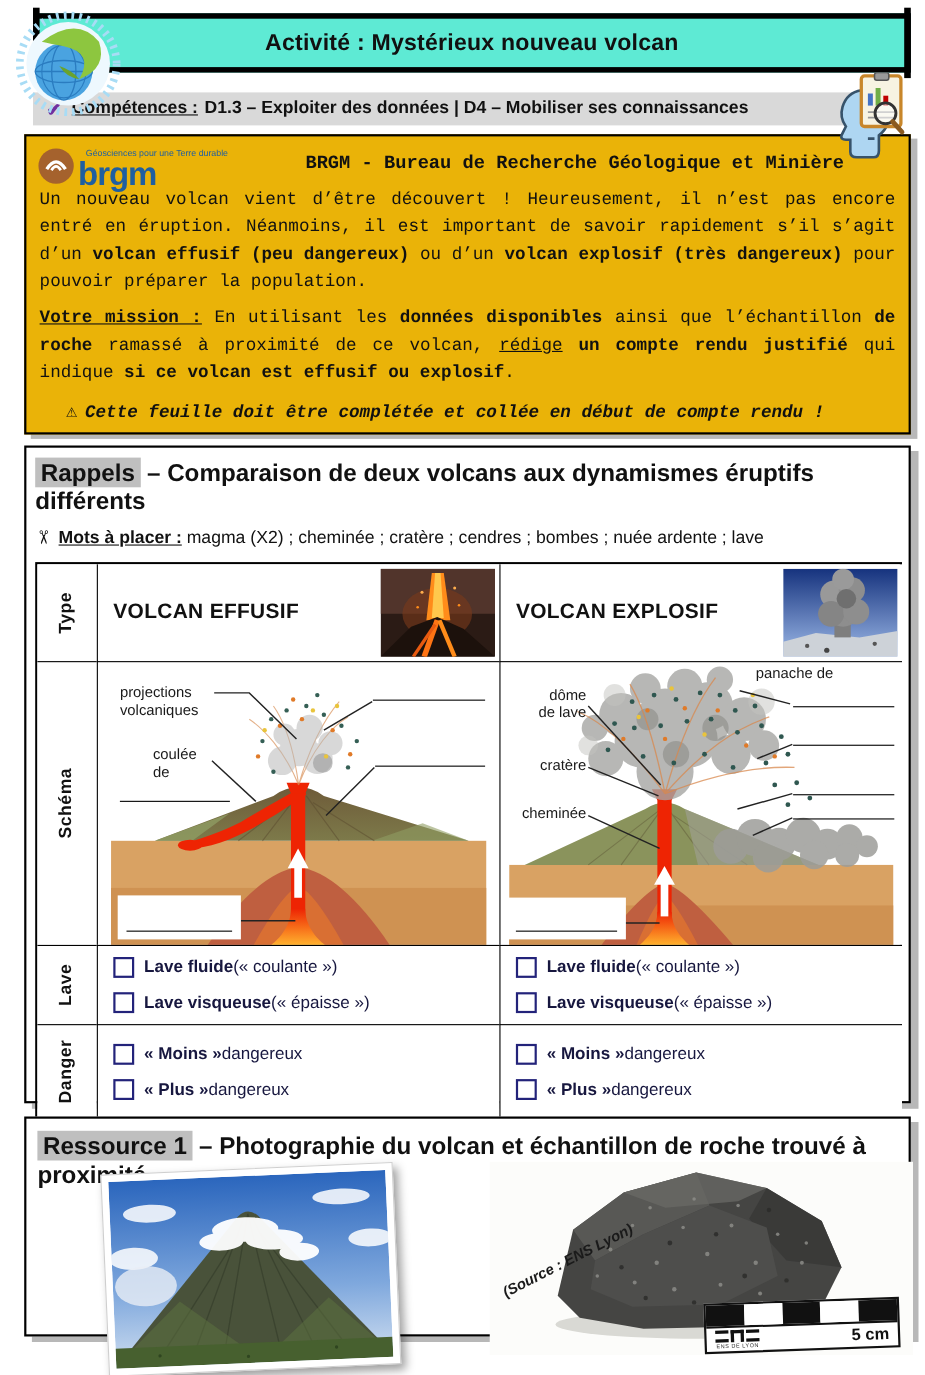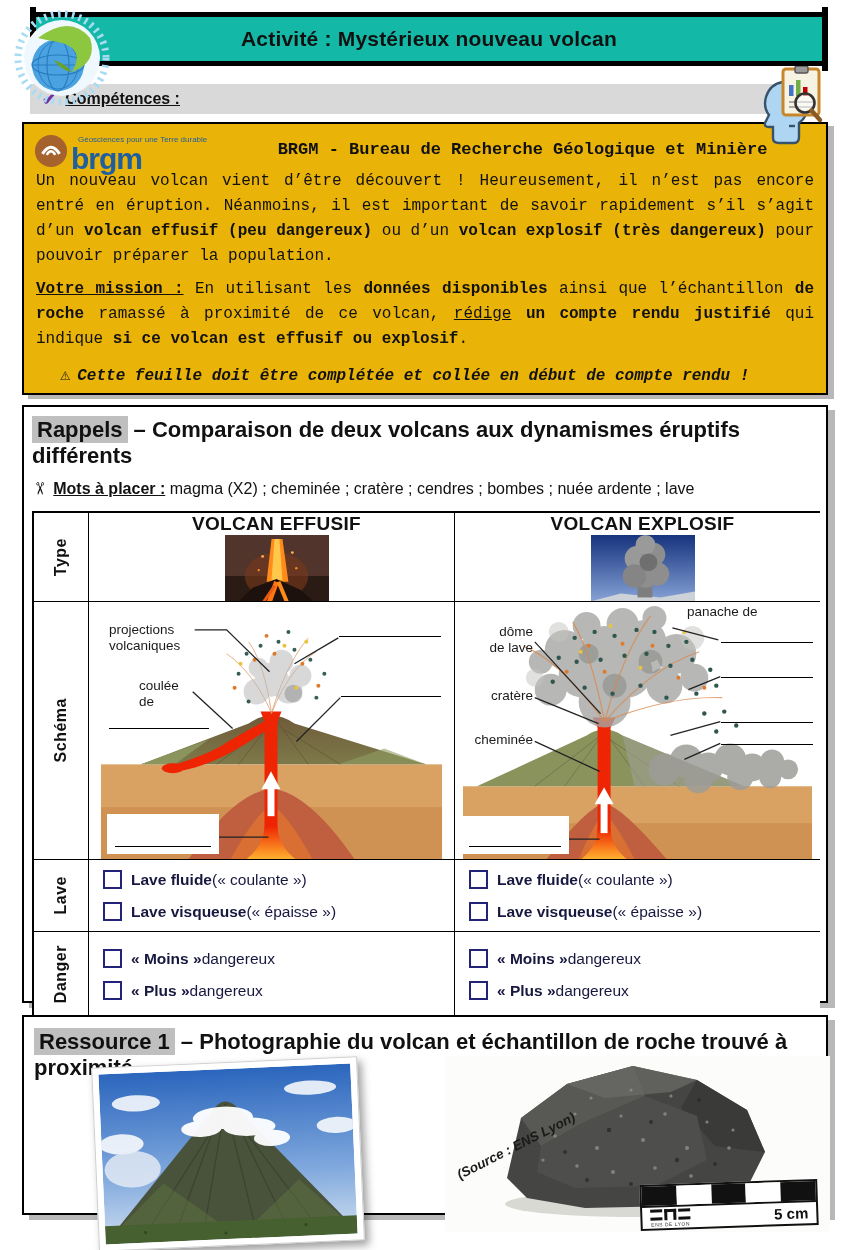--- a/index.html
+++ b/index.html
@@ -1,18 +1,18 @@
 <!DOCTYPE html>
 <html><head>
 <meta charset="utf-8">
 <style>
   html,body{margin:0;padding:0;}
   body{width:841px;height:1250px;background:#fff;font-family:"Liberation Sans",sans-serif;color:#111;position:relative;overflow:hidden;}
   
-  .title-banner{position:absolute;left:30px;top:12px;width:798px;height:54px;border:5px solid #000;box-sizing:border-box;display:flex;align-items:center;justify-content:center;background:#14b8a6;}
+  .title-banner{position:absolute;left:30px;top:12px;width:798px;height:54px;border:5px solid #000;box-sizing:border-box;display:flex;align-items:center;justify-content:center;background:#5eead4;}
   .title-banner::before,.title-banner::after{content:"";position:absolute;top:-10px;bottom:-10px;width:6px;background:#000;}
   .title-banner::before{left:-5px;} .title-banner::after{right:-5px;}
   .page-title{font-size:21px;font-weight:700;letter-spacing:.2px;}
   .logo-wrap{position:absolute;left:12px;top:6px;width:100px;height:104px;z-index:6;}
   .comp-bar{position:absolute;left:30px;top:84px;width:752px;height:30px;background:#d9d9d9;display:flex;align-items:center;padding-left:12px;box-sizing:border-box;font-size:16px;font-weight:700;}
   .check-icon{color:#7030a0;font-size:17px;margin-right:9px;font-weight:700;}
   .comp-label{text-decoration:underline;margin-right:6px;}
   .head-icon{position:absolute;left:753px;top:66px;width:76px;height:80px;z-index:7;}
   
   .brgm-box{position:absolute;left:22px;top:122px;width:806px;height:273px;border:2px solid #000;box-sizing:border-box;padding:0 12px;font-family:"Liberation Mono","DejaVu Sans Mono",monospace;background:#eab308;box-shadow:6px 4px 0 #b8b8b8;}
@@ -33,21 +33,21 @@
   .sec-heading{font-size:22px;font-weight:600;}
   .hl{background:#bfbfbf;padding:1px 5px;font-weight:600;}
   .sec-title{margin-left:6px;}
   .mots-line{margin-top:9px;font-size:16px;}
   .scissors-icon{display:inline-block;transform:rotate(90deg);font-size:17px;margin-right:7px;}
   .mots-label{font-weight:700;text-decoration:underline;}
   
   .vtable{margin-top:12px;width:788px;border:2px solid #000;box-sizing:border-box;display:grid;grid-template-columns:54px 366px 366px;grid-template-rows:88px 258px 72px 86px;}
   .cell{box-sizing:border-box;border-left:1.6px solid #000;border-top:1.6px solid #000;position:relative;background:#fff;}
   .cell.first-col{border-left:none;}
-  .cell.first-row{border-top:none;flex-direction:column;}
+  .cell.first-row{border-top:none;}
   .th-rot{display:flex;align-items:center;justify-content:center;font-weight:700;font-size:16px;}
   .th-rot span{writing-mode:vertical-rl;transform:rotate(180deg);letter-spacing:.5px;}
   .c-type{display:flex;align-items:center;padding:0 4px 0 14px;}
   .type-label{flex:1;font-size:19px;font-weight:700;letter-spacing:.3px;}
   .thumb{width:104px;height:80px;flex:none;}
   .c-schema{overflow:hidden;}
   .diagram{position:absolute;left:0;top:0;width:100%;height:100%;}
   .dlabel{position:absolute;font-size:13.5px;line-height:1.22;color:#1a1a1a;}
   .dblank{position:absolute;height:0;border-bottom:1.6px solid #000;}
   .wbox{position:absolute;background:#fff;}
@@ -91,20 +91,21 @@
       <ellipse cx="46" cy="59" rx="11" ry="26" fill="none" stroke="#2a7cc0" stroke-width="1.2"></ellipse>
       <ellipse cx="46" cy="59" rx="20" ry="24" fill="none" stroke="#2a7cc0" stroke-width="1"></ellipse>
       <line x1="20" y1="59" x2="72" y2="59" stroke="#2a7cc0" stroke-width="1.2"></line>
       <path d="M26 32 Q58 8 78 32 Q86 56 60 66 Q74 42 46 36 Q34 34 26 32 Z" fill="#8dc63f"></path>
       <path d="M60 66 Q48 64 42 54 Q54 58 60 66 Z" fill="#6aa32c"></path>
     </svg>
   </div>
   <div class="comp-bar">
     <span class="check-icon">✔</span>
     <span class="comp-label">Compétences :</span>
+    <span class="comp-text">D1.3 – Exploiter des données | D4 – Mobiliser ses connaissances</span>
   </div>
   <div class="head-icon">
     <svg viewBox="0 0 76 80">
       <path d="M30 16 Q17 18 13 31 Q10 41 16 49 L12 57 Q11 61 16 61 L20 61 L20 72 Q20 77 26 77 L41 77 Q46 77 46 71 L46 57 Q57 49 55 33 Q53 19 38 15 Z" fill="#aed6f2" stroke="#37536b" stroke-width="2.4"></path>
       <line x1="36" y1="60" x2="42" y2="60" stroke="#37536b" stroke-width="2.4"></line>
       <rect x="30" y="3" width="36" height="46" rx="3" fill="#f7f3e2" stroke="#c8862a" stroke-width="3"></rect>
       <rect x="42" y="0" width="13" height="7" rx="2" fill="#9a9a9a" stroke="#555" stroke-width="1.4"></rect>
       <rect x="36" y="19" width="4.5" height="11" fill="#4472c4"></rect>
       <rect x="43" y="14" width="4.5" height="16" fill="#70ad47"></rect>
       <rect x="50" y="21" width="4.5" height="9" fill="#c00000"></rect>

